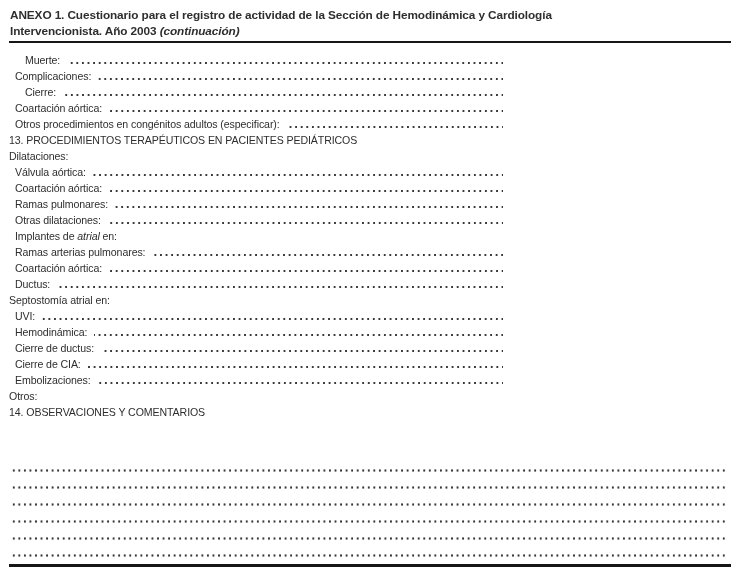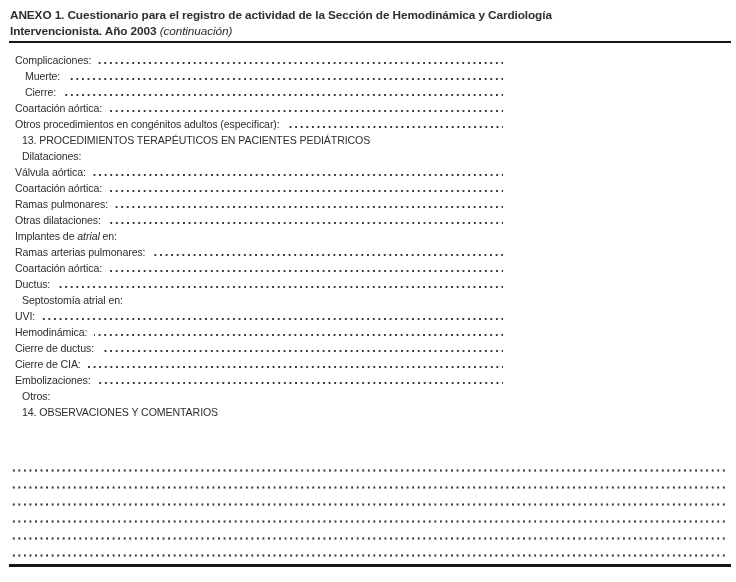--- a/index.html
+++ b/index.html
@@ -4,29 +4,29 @@
 <style>
   * { margin:0; padding:0; box-sizing:border-box; }
   html, body { width:736px; height:582px; background:#ffffff; overflow:hidden; }
   body { font-family:"Liberation Sans", sans-serif; color:#2e2e2e; position:relative; }
 
   .header { position:absolute; left:10px; top:8px; width:710px;
             font-size:11.8px; line-height:15.5px; letter-spacing:-0.1px; }
   .h-line { white-space:nowrap; }
   .h-normal { font-weight:700; }
   .h-bold { font-weight:700; }
-  .h-bolditalic { font-weight:400; font-style:italic; }
+  .h-bolditalic { font-weight:700; font-style:italic; }
 
   .rule-top    { position:absolute; left:9px; top:41px;  width:722px; height:2px; background:#161616; }
   .rule-bottom { position:absolute; left:9px; top:564px; width:722px; height:3px; background:#161616; }
 
   .rows { position:absolute; left:0; top:52px; width:503px; }
   .row { display:flex; height:16px; line-height:16px; font-size:10.6px;
          letter-spacing:-0.1px; white-space:nowrap; }
-  .i0 { padding-left:22px; }
+  .i0 { padding-left:9px; }
   .i1 { padding-left:15px; }
   .i2 { padding-left:25px; }
   .lbl { flex:0 0 auto; }
   .it { font-style:italic; }
   .dots { flex:1 1 auto; margin-left:7px;
           background-image:radial-gradient(circle, #383838 0.9px, transparent 1.4px);
           background-size:5.6px 16px; background-repeat:repeat;
           background-attachment:fixed; background-position:2px 7px; }
 
   .obs { position:absolute; left:11px; top:462px; width:717px; }
@@ -38,26 +38,26 @@
 <body>
 
 <div class="header">
   <div class="h-line"><span class="h-normal">ANEXO 1. </span><span class="h-bold">Cuestionario para el registro de actividad de la Sección de Hemodinámica y Cardiología</span></div>
   <div class="h-line"><span class="h-bold">Intervencionista. Año 2003 </span><span class="h-bolditalic">(continuación)</span></div>
 </div>
 
 <div class="rule-top"></div>
 
 <div class="rows">
+  <div class="row i2">
+      <span class="lbl">Muerte:</span>
+      <span class="dots"></span>
+    </div>
   <div class="row i1">
       <span class="lbl">Complicaciones:</span>
-      <span class="dots"></span>
-    </div>
-  <div class="row i2">
-      <span class="lbl">Muerte:</span>
       <span class="dots"></span>
     </div>
   <div class="row i2">
       <span class="lbl">Cierre:</span>
       <span class="dots"></span>
     </div>
   <div class="row i1">
       <span class="lbl">Coartación aórtica:</span>
       <span class="dots"></span>
     </div>

